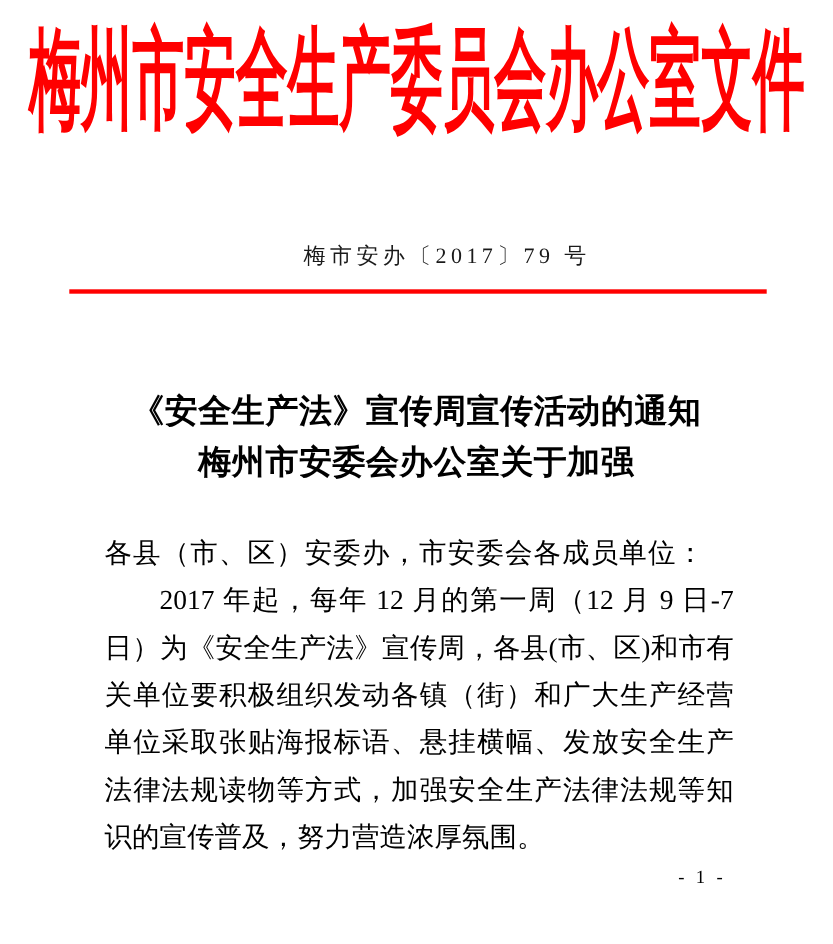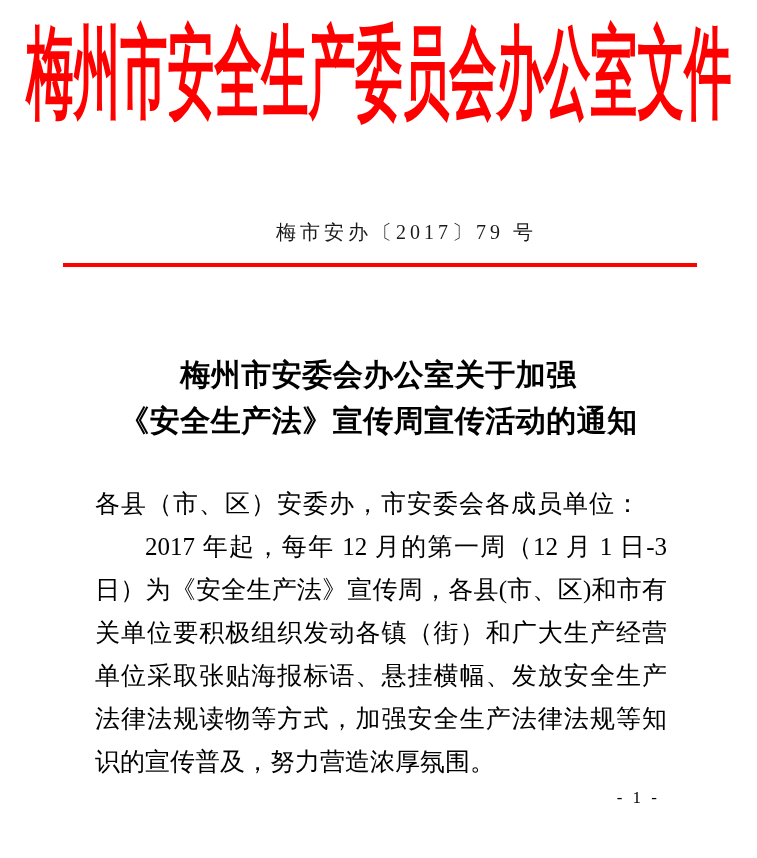--- a/index.html
+++ b/index.html
@@ -102,24 +102,24 @@
 
   <div class="header-banner">
     <div class="org-title">梅州市安全生产委员会办公室文件</div>
   </div>
 
   <div class="doc-number">梅市安办〔2017〕79 号</div>
 
   <div class="red-line"></div>
 
   <div class="doc-title">
+    <div>《安全生产法》宣传周宣传活动的通知</div>
     <div>梅州市安委会办公室关于加强</div>
-    <div>《安全生产法》宣传周宣传活动的通知</div>
   </div>
 
   <div class="body-block">
     <div class="salutation">各县（市、区）安委办，市安委会各成员单位：</div>
-    <p class="paragraph">2017 年起，每年 12 月的第一周（12 月 1 日-3 日）为《安全生产法》宣传周，各县(市、区)和市有关单位要积极组织发动各镇（街）和广大生产经营单位采取张贴海报标语、悬挂横幅、发放安全生产法律法规读物等方式，加强安全生产法律法规等知识的宣传普及，努力营造浓厚氛围。</p>
+    <p class="paragraph">2017 年起，每年 12 月的第一周（12 月 9 日-7 日）为《安全生产法》宣传周，各县(市、区)和市有关单位要积极组织发动各镇（街）和广大生产经营单位采取张贴海报标语、悬挂横幅、发放安全生产法律法规读物等方式，加强安全生产法律法规等知识的宣传普及，努力营造浓厚氛围。</p>
   </div>
 
   <div class="page-num">- 1 -</div>
 
 </div>
 
 </body></html>

